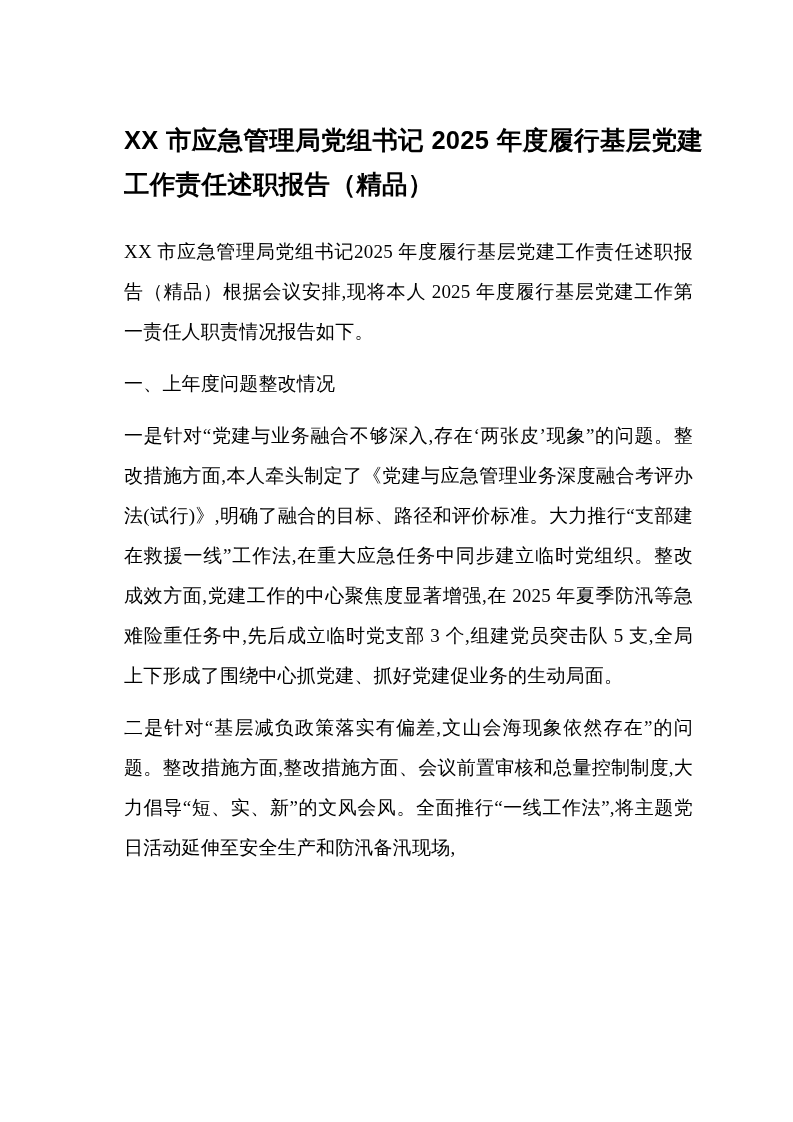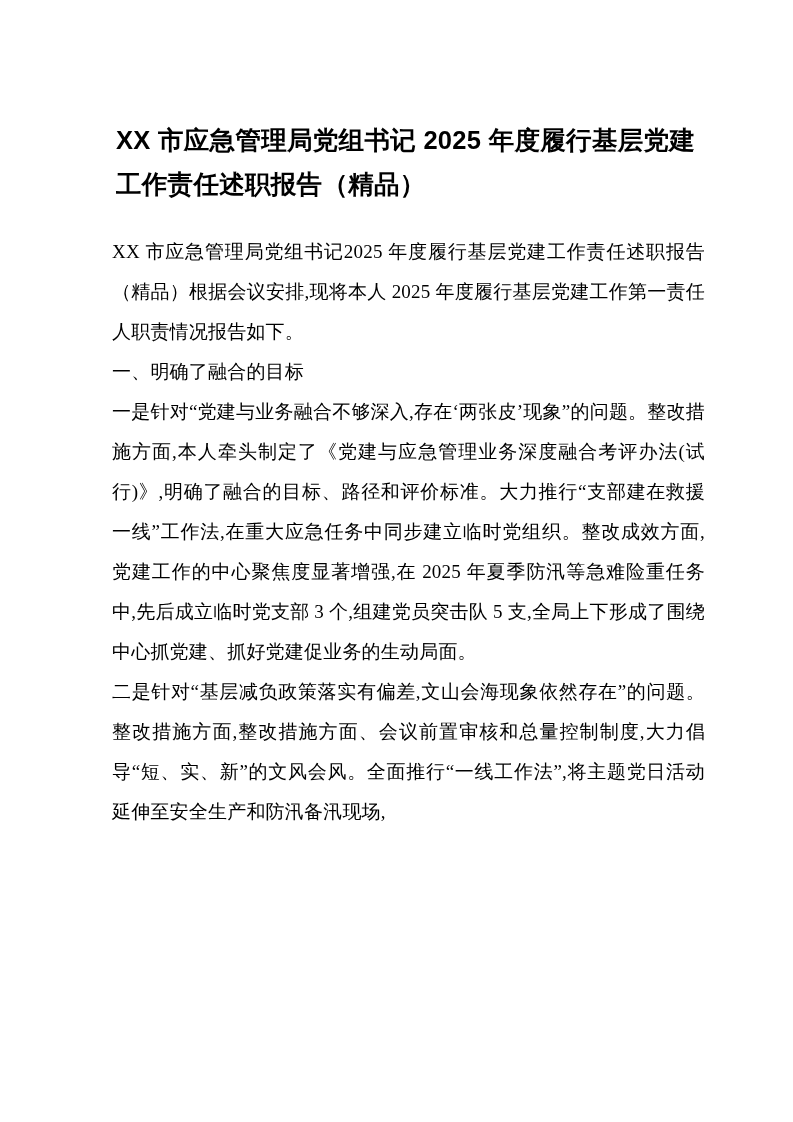--- a/index.html
+++ b/index.html
@@ -21,42 +21,42 @@
     padding: 118px 88px 40px 112px;
     position: relative;
   }
   .doc-title {
     font-family: "Liberation Sans", "DejaVu Sans", sans-serif;
     font-weight: bold;
     font-size: 25.5px;
     line-height: 44px;
     text-align: left;
     letter-spacing: 0.3px;
-    margin: 0 0 26px 4px;
+    margin: 0 0 26px 12px;
     word-break: break-all;
   }
   .para {
     font-size: 19px;
     line-height: 40px;
     text-align: justify;
     text-justify: inter-ideograph;
-    margin: 0;
+    margin: 12px;
     word-break: break-all;
     letter-spacing: 0.2px;
   }
   .para + .para {
     margin-top: 0;
   }
   .indent {
     text-indent: 0;
   }
 </style>
 </head>
 <body>
 
 <div class="page">
   <h1 class="doc-title">XX 市应急管理局党组书记 2025 年度履行基层党建工作责任述职报告（精品）</h1>
 
   <p class="para indent">XX 市应急管理局党组书记2025 年度履行基层党建工作责任述职报告（精品）根据会议安排,现将本人 2025 年度履行基层党建工作第一责任人职责情况报告如下。</p>
-  <p class="para indent">一、明确了融合的目标</p>
+  <p class="para indent">一、上年度问题整改情况</p>
   <p class="para indent">一是针对“党建与业务融合不够深入,存在‘两张皮’现象”的问题。整改措施方面,本人牵头制定了《党建与应急管理业务深度融合考评办法(试行)》,明确了融合的目标、路径和评价标准。大力推行“支部建在救援一线”工作法,在重大应急任务中同步建立临时党组织。整改成效方面,党建工作的中心聚焦度显著增强,在 2025 年夏季防汛等急难险重任务中,先后成立临时党支部 3 个,组建党员突击队 5 支,全局上下形成了围绕中心抓党建、抓好党建促业务的生动局面。</p>
   <p class="para indent">二是针对“基层减负政策落实有偏差,文山会海现象依然存在”的问题。整改措施方面,整改措施方面、会议前置审核和总量控制制度,大力倡导“短、实、新”的文风会风。全面推行“一线工作法”,将主题党日活动延伸至安全生产和防汛备汛现场,</p>
 </div>
 
 </body></html>

